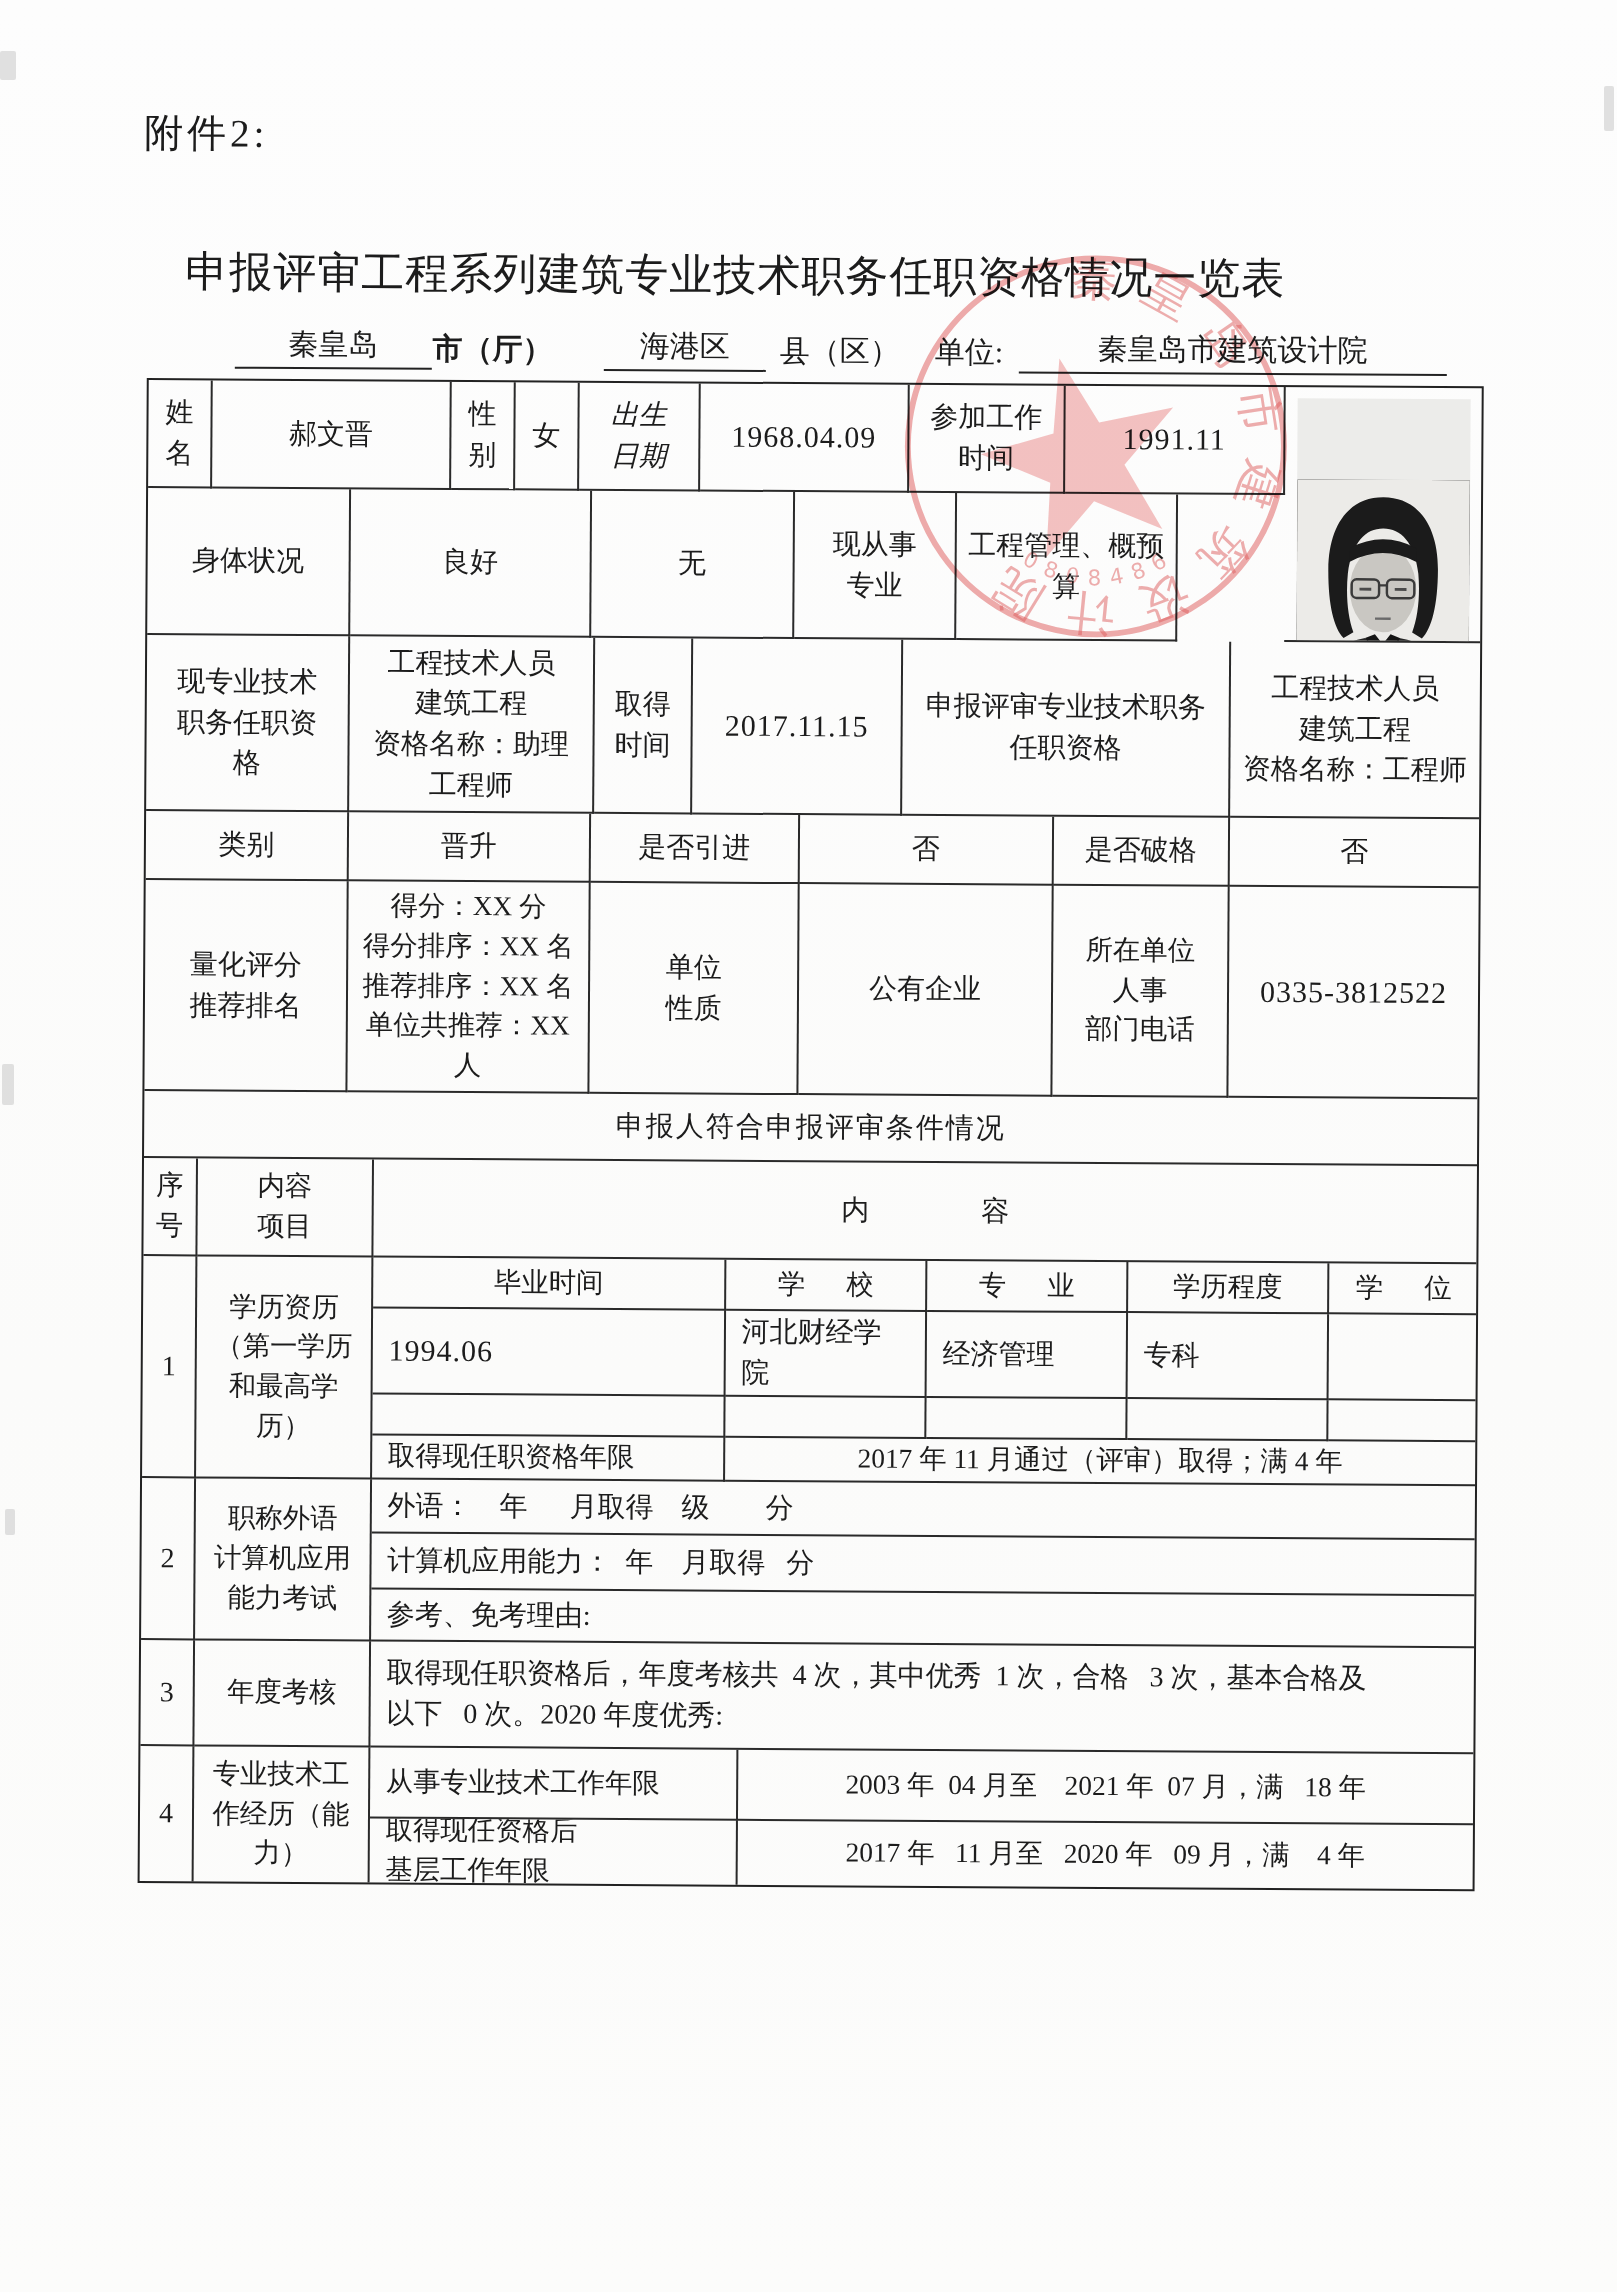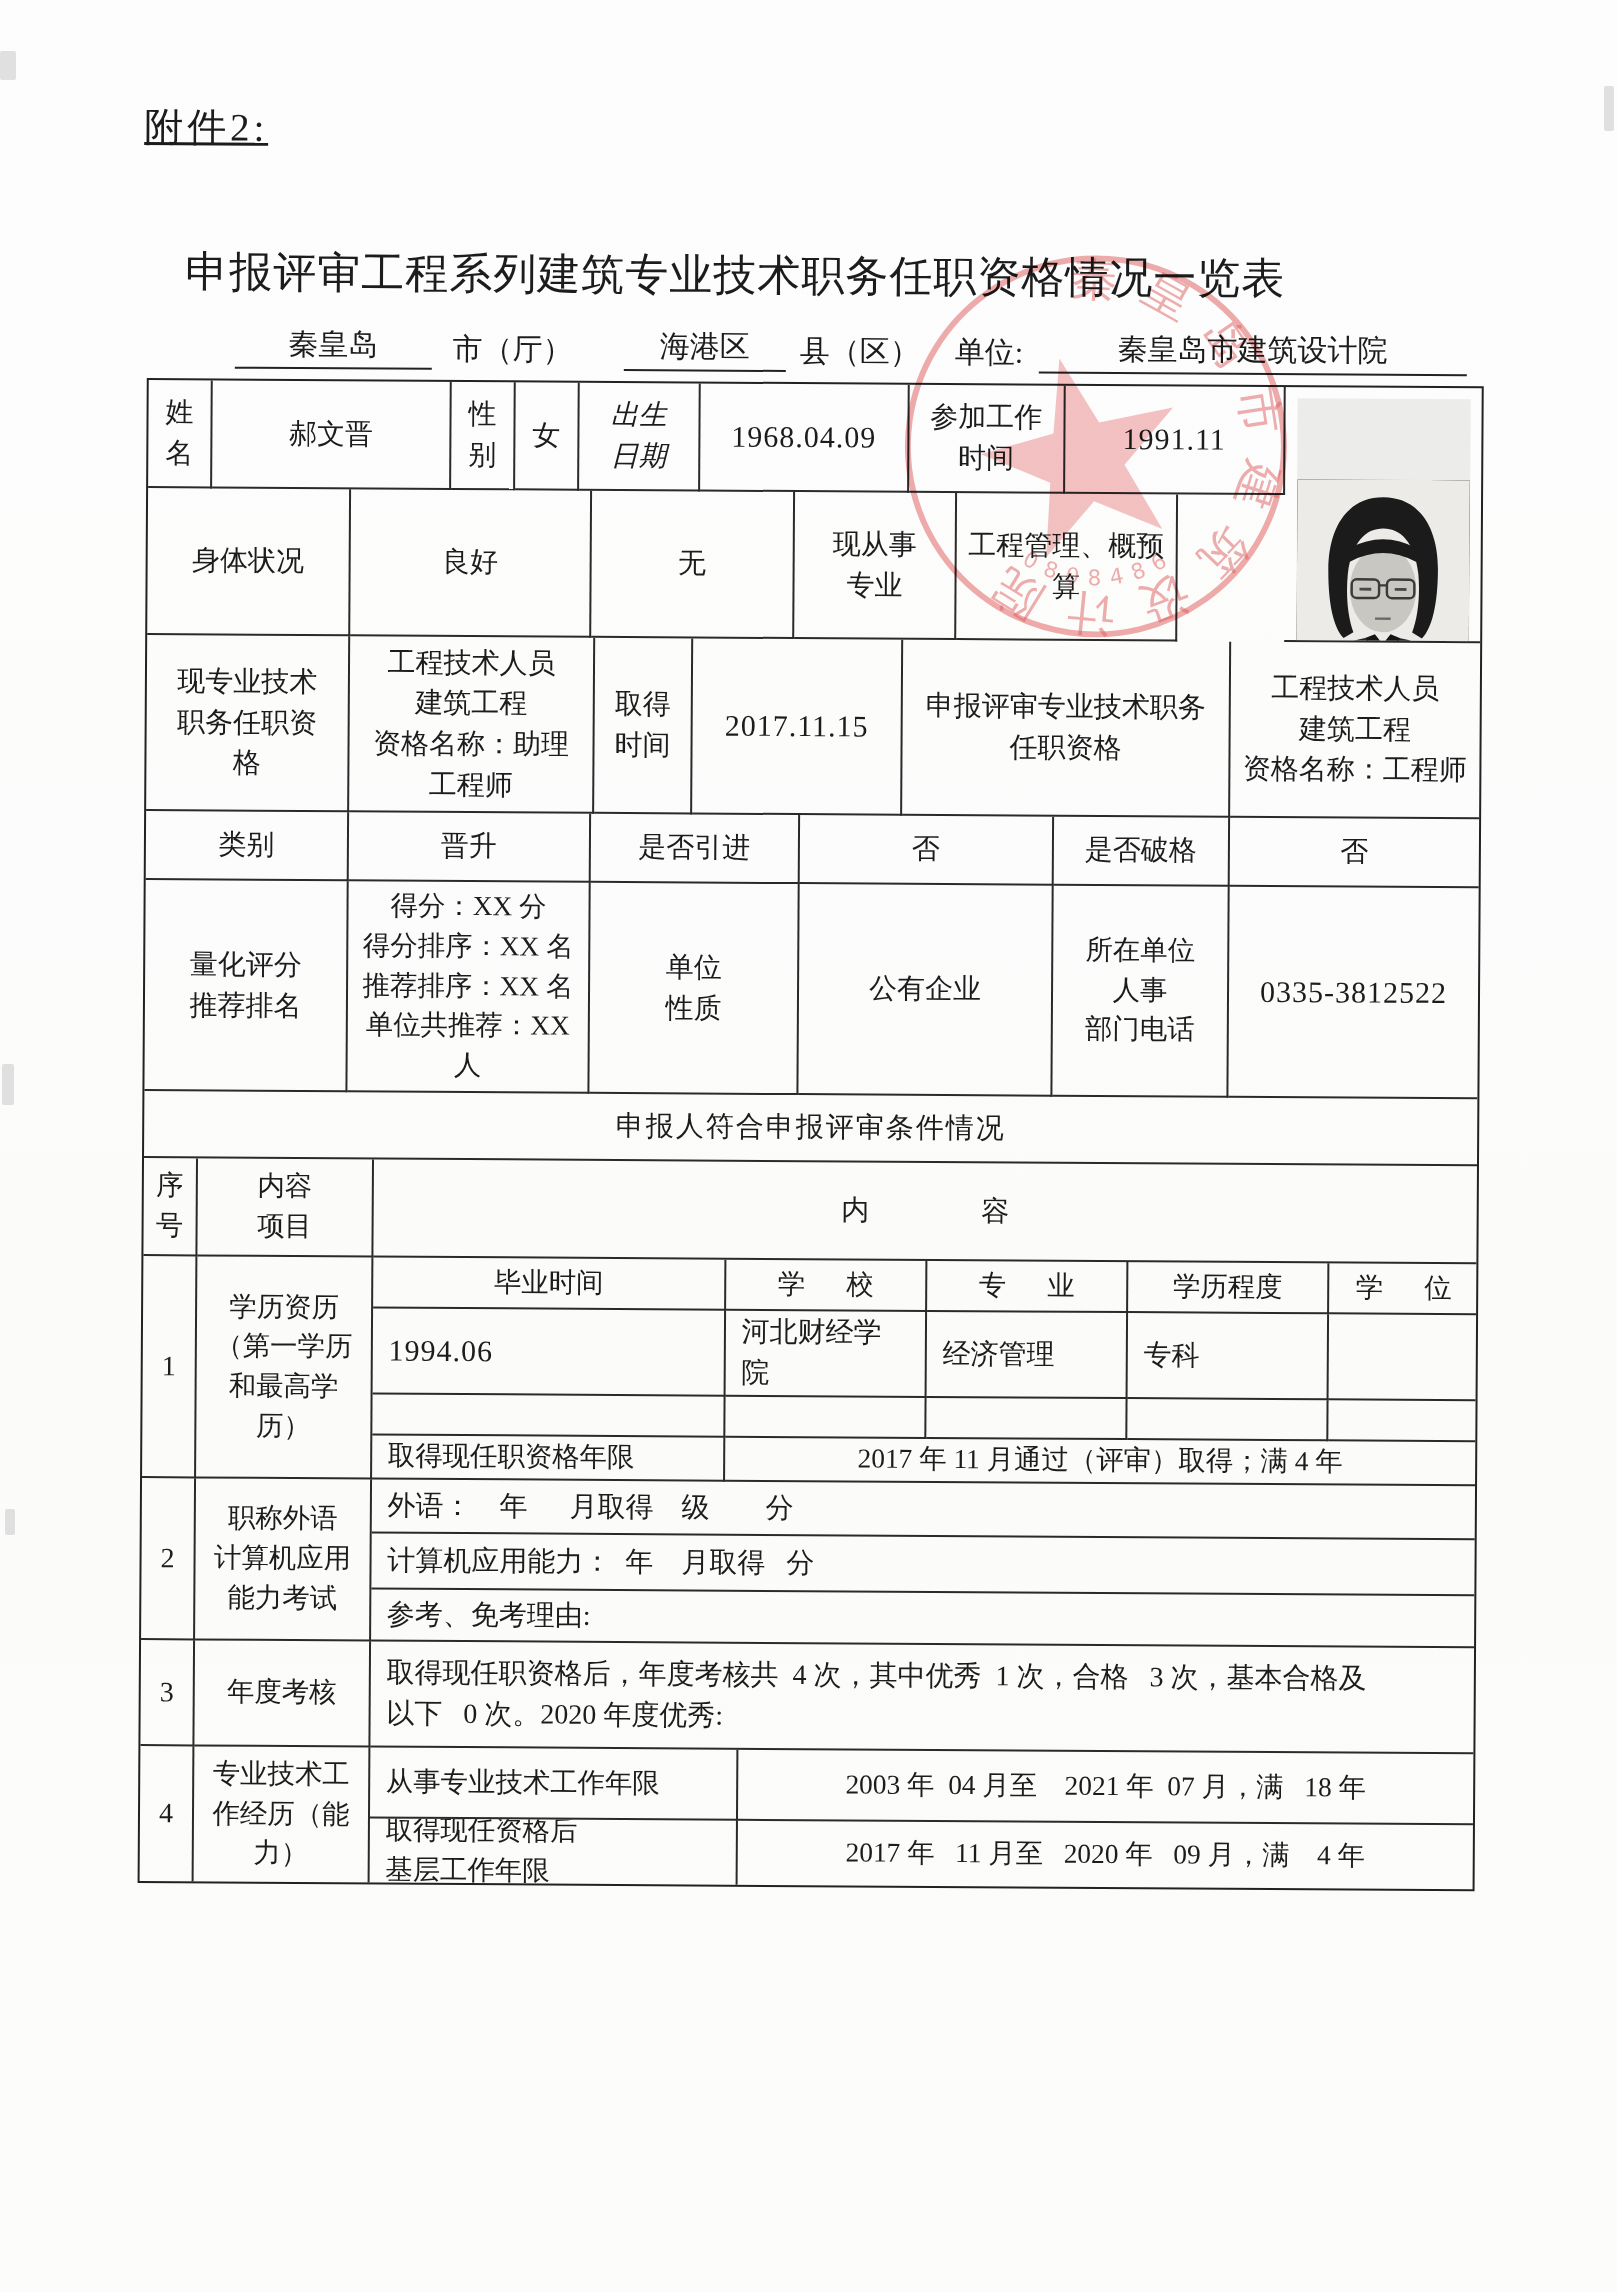--- a/index.html
+++ b/index.html
@@ -5,25 +5,25 @@
   html,body{margin:0;padding:0;}
   body{
     width:1617px;height:2293px;
     background:#ffffff;
     font-family:"Liberation Serif","DejaVu Serif",serif;
     color:#1c1c1c;
     overflow:hidden;
   }
   .page{position:relative;width:1617px;height:2293px;background:linear-gradient(180deg,#fdfdfd 0%,#fbfbfa 60%,#fcfcfb 100%);overflow:hidden;}
   .scan{position:absolute;left:0;top:0;width:1617px;height:2293px;transform:rotate(0.35deg);transform-origin:784px 343px;}
-  .attachment{position:absolute;left:143px;top:104px;font-size:39px;letter-spacing:3.9px;text-decoration:underline;}
+  .attachment{position:absolute;left:143px;top:110px;font-size:39px;letter-spacing:3.9px;}
   .doc-title{position:absolute;left:147px;top:247px;width:1176px;text-align:center;font-size:43px;letter-spacing:1px;white-space:nowrap;}
   .region-line{position:absolute;left:235px;top:327px;font-size:30px;display:flex;align-items:flex-end;white-space:nowrap;}
   .fill-in{display:inline-block;text-align:center;border-bottom:2.5px solid #222;padding:0 7.8px 2px 7.8px;}
-  .rl-gap1{margin-left:21px;margin-right:51px;}
+  .rl-gap1{margin-left:1px;margin-right:51px;font-weight:bold;}
   .rl-gap2{margin-left:13.7px;margin-right:35px;}
   .rl-gap3{margin-right:15.7px;}
 
   .sheet-table{position:absolute;left:147px;top:382px;width:1333px;border:2.9px solid #222;box-sizing:content-box;background:transparent;}
   .band{display:flex;}
   .stack{display:flex;flex-direction:column;}
   .row{display:flex;}
   .cell{
     box-sizing:border-box;
     display:flex;align-items:center;justify-content:center;

